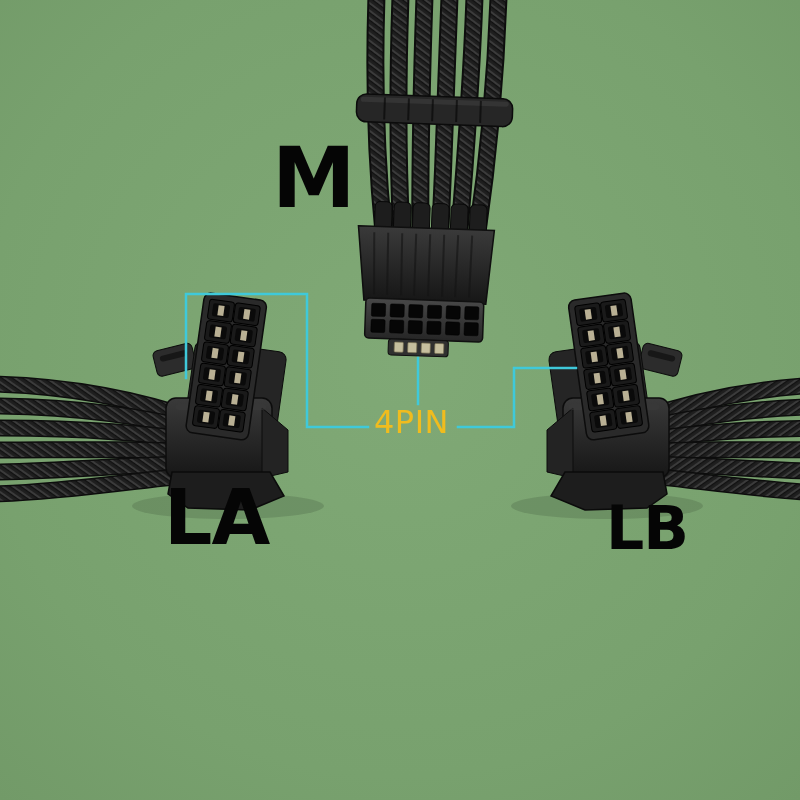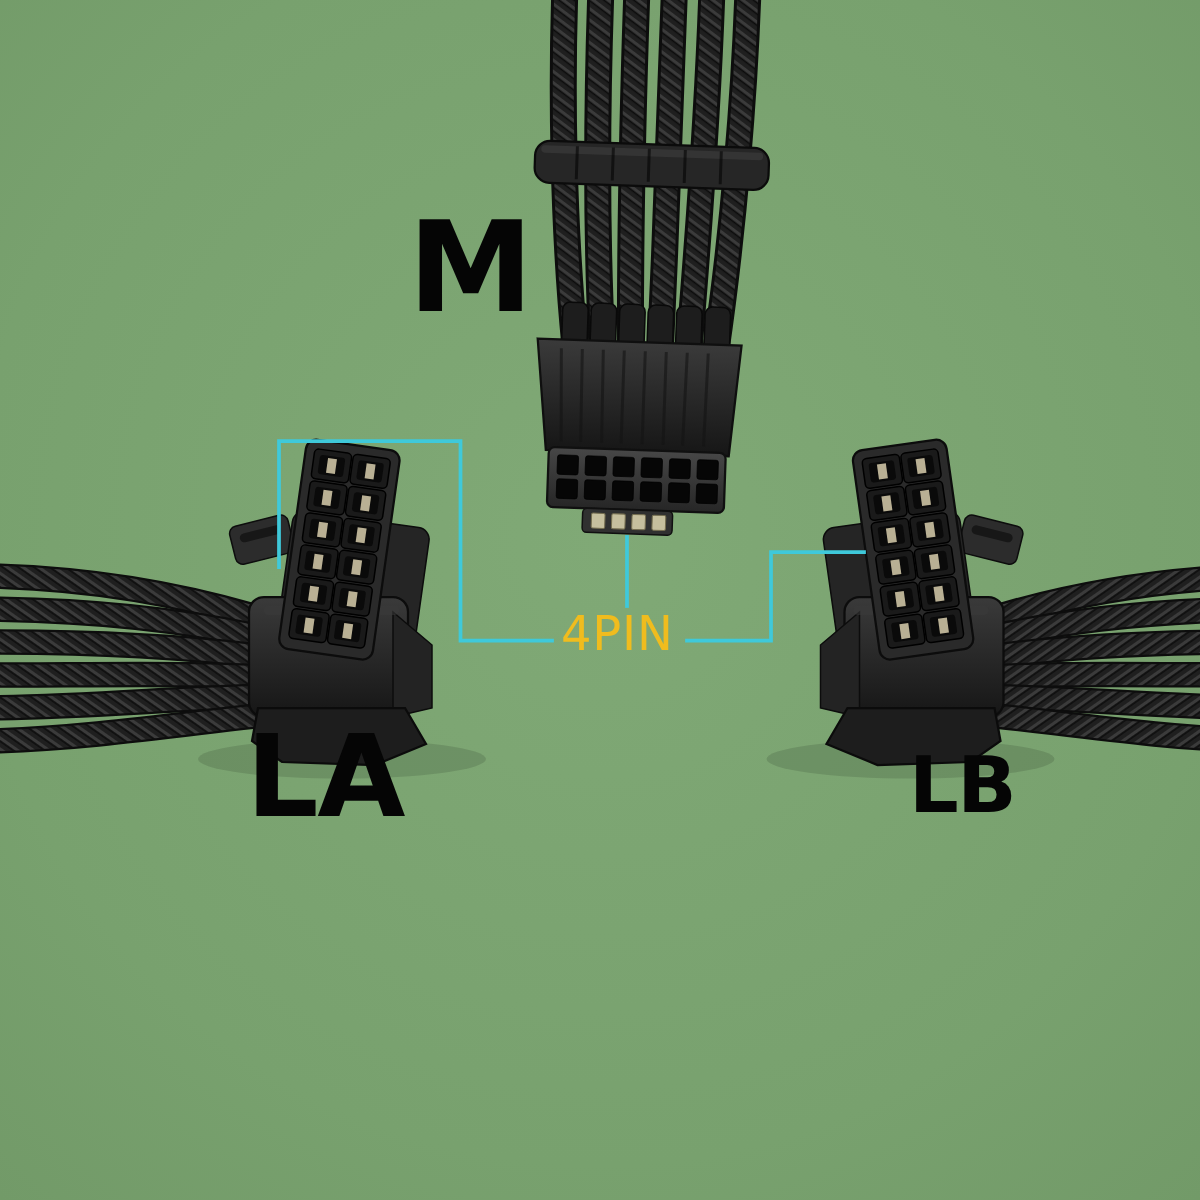--- a/index.html
+++ b/index.html
@@ -14,21 +14,21 @@
   .lbl{
     position:absolute;
     font-weight:bold;
     color:#050505;
     line-height:1;
     letter-spacing:-1px;
     user-select:none;
   }
   .lbl-m{left:272px;top:136px;font-size:84px;}
   .lbl-la{left:164px;top:480px;font-size:76px;}
-  .lbl-lb{left:606px;top:498px;font-size:52px;}
+  .lbl-lb{left:606px;top:498px;font-size:60px;}
   .lbl-4pin{
     position:absolute;
     left:374px;top:406px;
     font-size:32px;
     font-weight:normal;
     color:#f0bc1e;
     line-height:1;
     letter-spacing:0.5px;
     user-select:none;
   }

